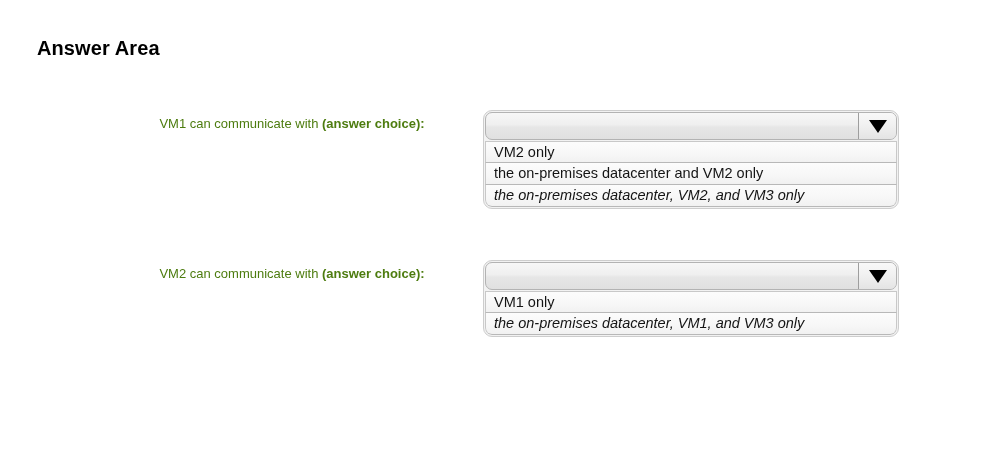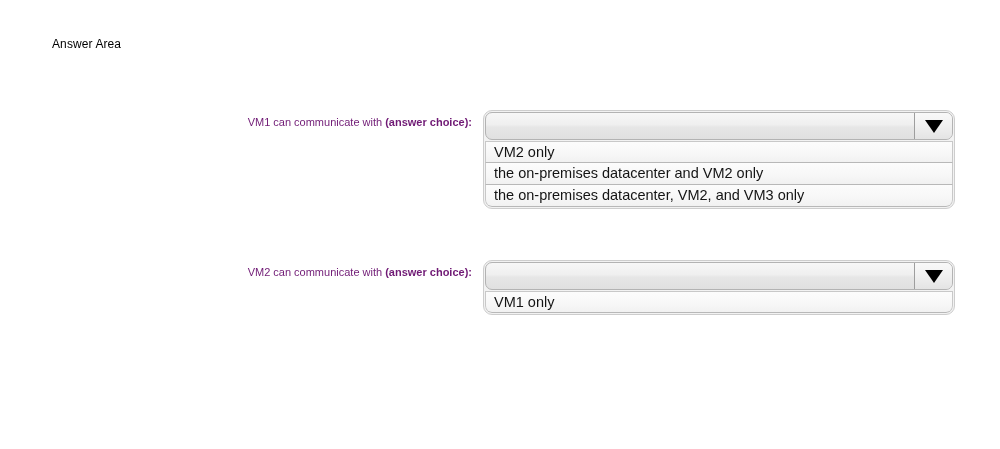--- a/index.html
+++ b/index.html
@@ -12,61 +12,61 @@
     height: 449px;
     position: relative;
     font-family: "Liberation Sans", sans-serif;
     color: #1a1a1a;
     overflow: hidden;
   }
 
   
   .answer-area-title {
     position: absolute;
-    left: 52px;
+    left: 37px;
     top: 37px;
-    font-size: 12px;
-    font-weight: normal;
+    font-size: 20px;
+    font-weight: bold;
     letter-spacing: 0.1px;
     color: #000000;
     white-space: nowrap;
   }
 
   
   .question-row {
     position: absolute;
     left: 0;
     width: 1000px;
   }
   #question-block-1 { top: 110px; }
   #question-block-2 { top: 260px; }
 
   .question-label {
     position: absolute;
     left: 112px;
     top: 6px;
     width: 360px;
-    text-align: right;
-    font-size: 11px;
-    color: #701a75;
+    text-align: center;
+    font-size: 13px;
+    color: #4d7c0f;
     white-space: nowrap;
   }
   .question-label .lead {
     font-weight: normal;
   }
   .question-label .emphasis {
     font-weight: bold;
   }
 
   
   .dropdown {
     position: absolute;
     left: 483px;
     top: 0px;
-    width: 472px;
+    width: 416px;
   }
 
   
   .dropdown-frame {
     position: relative;
     border: 1px solid #cdcdcd;
     border-radius: 9px;
     background: #f2f2f2;
     padding: 1px;
     box-sizing: border-box;
@@ -129,20 +129,21 @@
     border-right: 1px solid #c8c8c8;
     border-bottom: 1px solid #b8b8b8;
     white-space: nowrap;
   }
   .option-item:first-child {
     border-top: 1px solid #c8c8c8;
   }
   .option-item:last-child {
     border-bottom: 1px solid #b8b8b8;
     border-radius: 0 0 7px 7px;
+    font-style: italic;
   }
 </style>
 </head>
 <body>
 
 <div class="answer-area-title">Answer Area</div>
 
 <div class="question-row" id="question-block-1">
 
   <div class="question-label">
@@ -180,17 +181,18 @@
 
       <div class="combo-header">
         <span class="combo-value"></span>
         <span class="combo-arrow-cell">
           <span class="caret-down"></span>
         </span>
       </div>
 
       <div class="option-list">
         <div class="option-item">VM1 only</div>
+        <div class="option-item">the on-premises datacenter, VM1, and VM3 only</div>
       </div>
 
     </div>
   </div>
 </div>
 
 </body></html>

